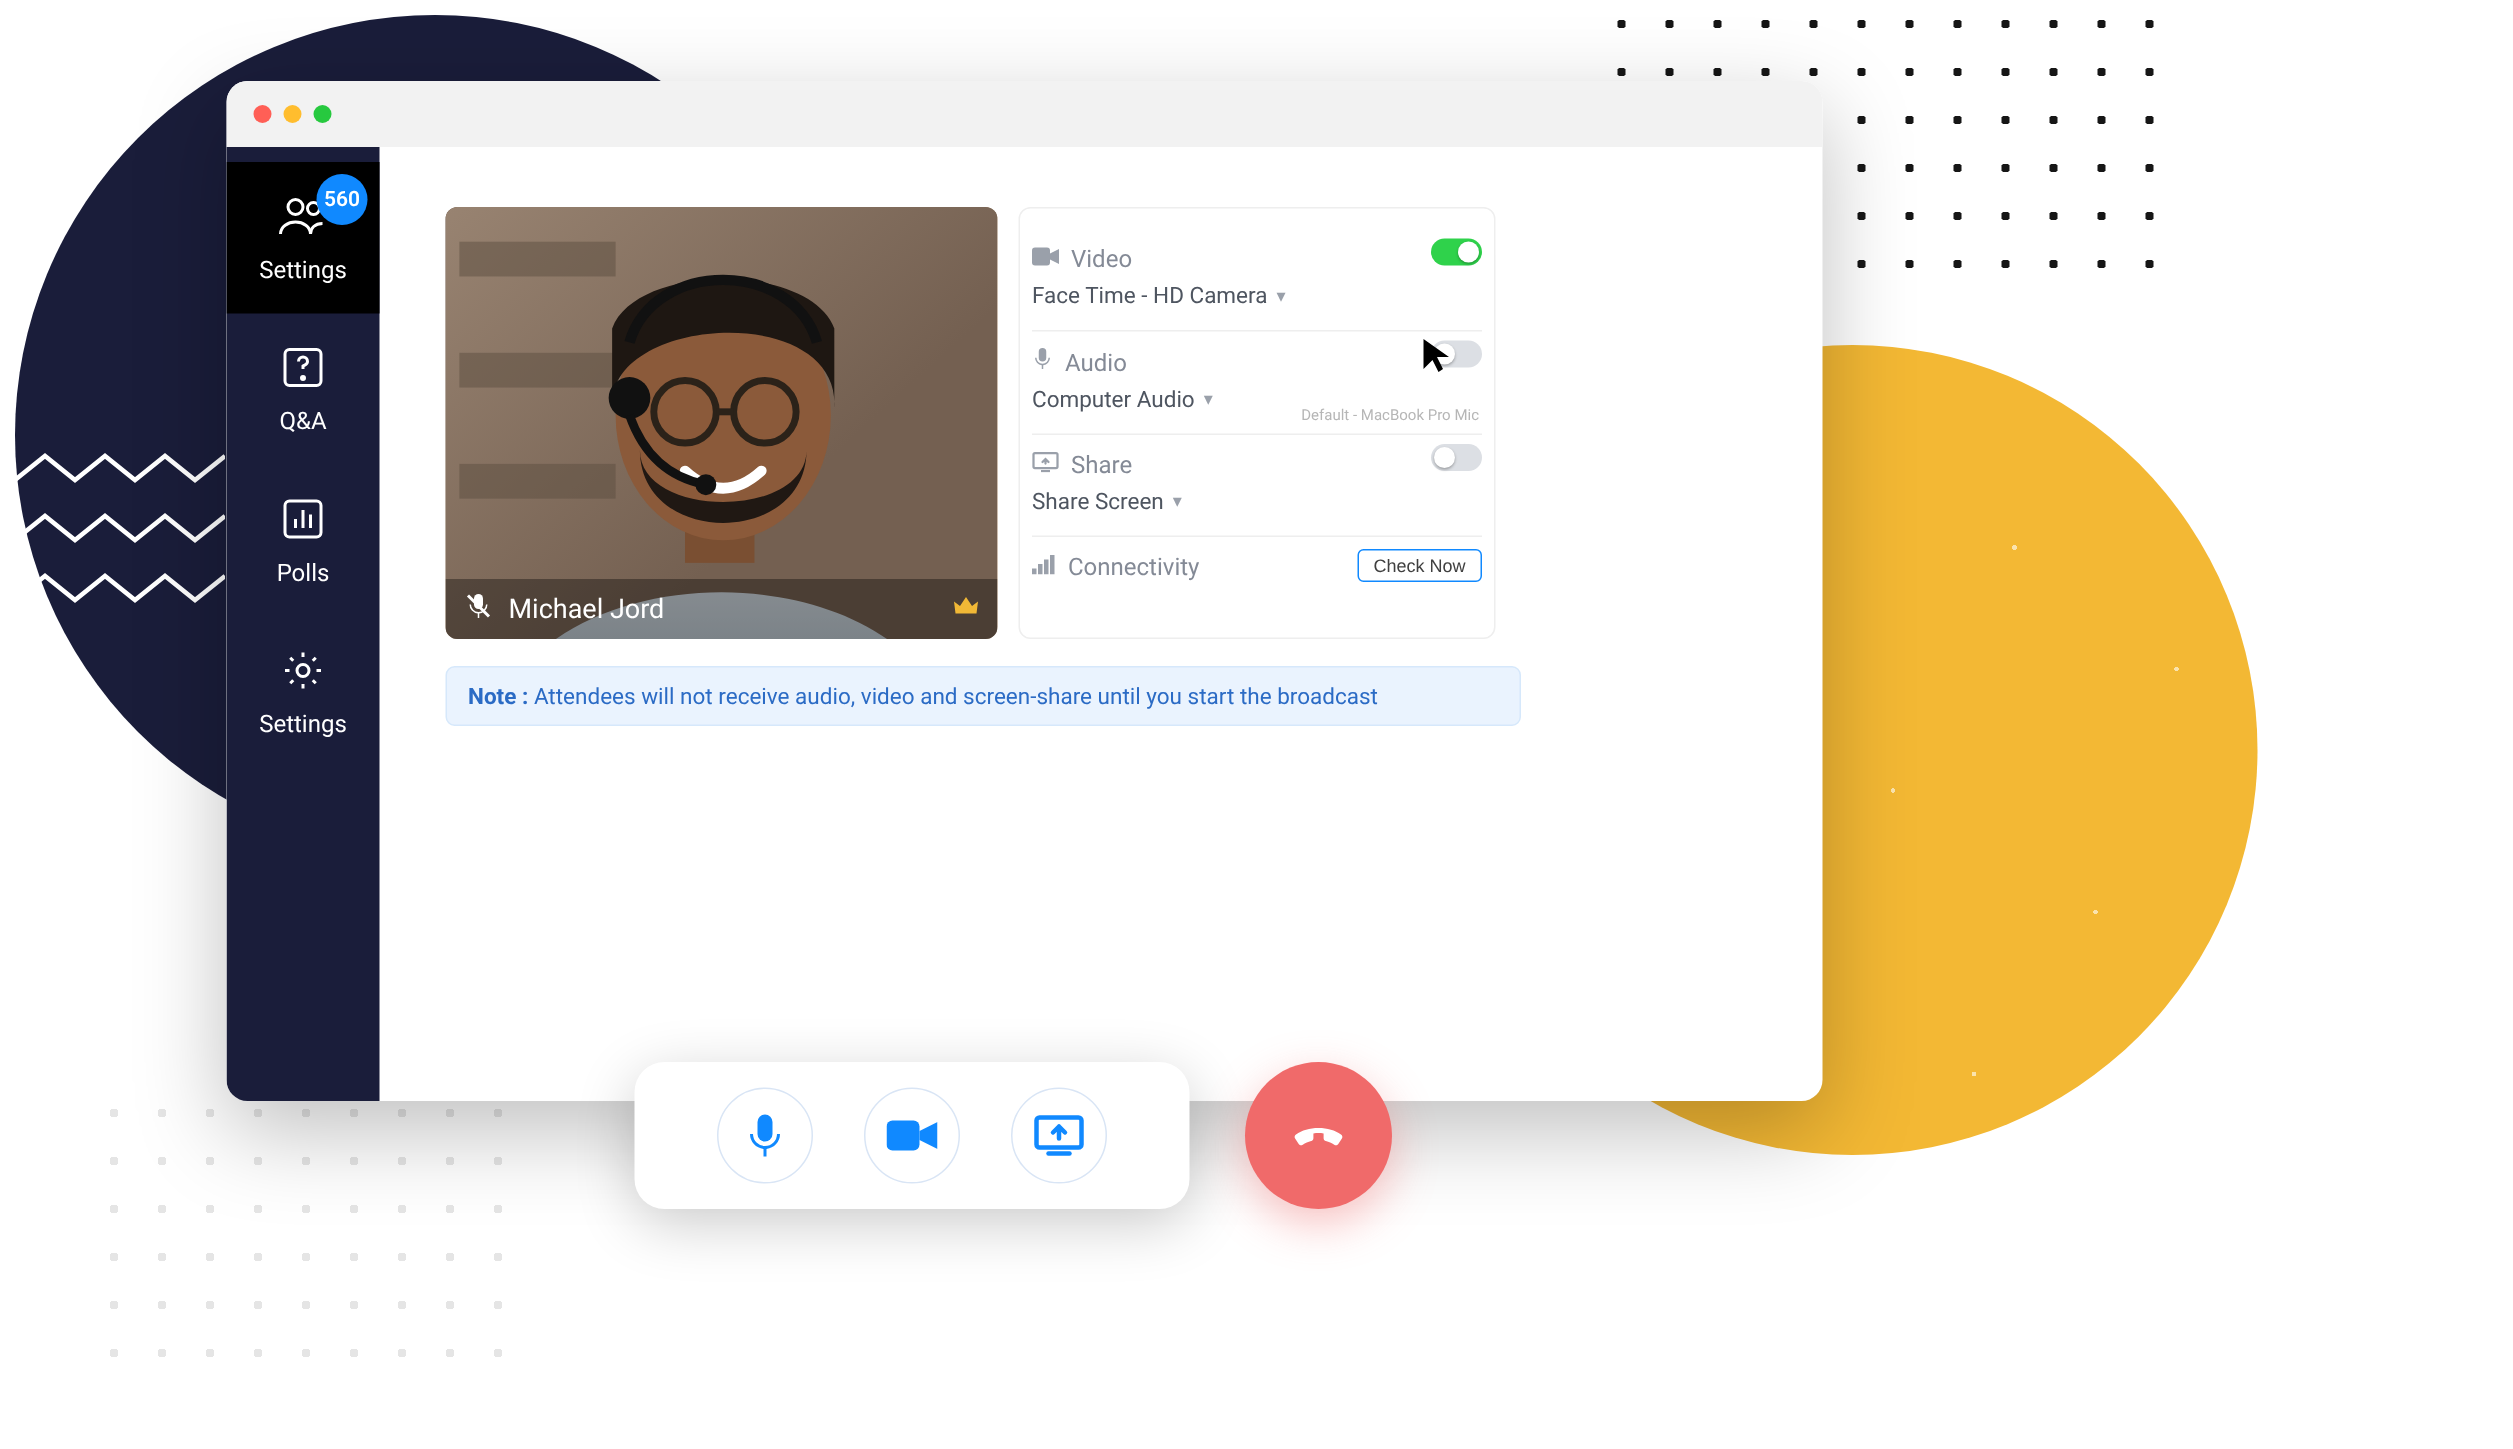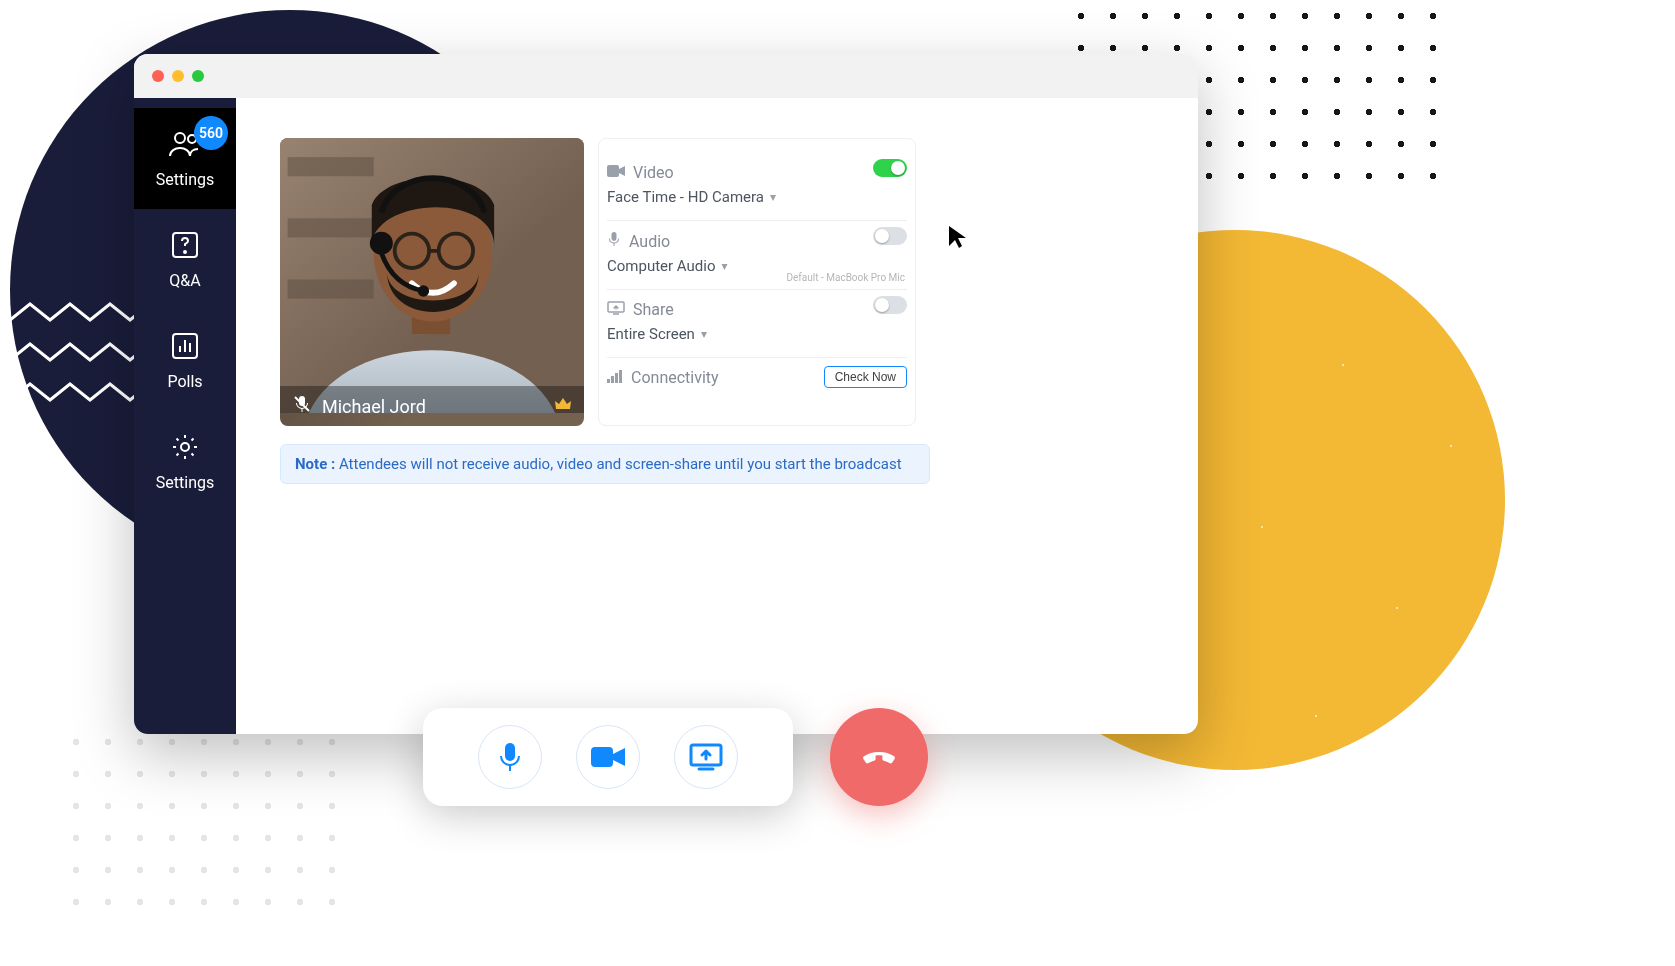--- a/index.html
+++ b/index.html
@@ -74,21 +74,21 @@
   height: 200px;
   z-index: 0;
   background-image: radial-gradient(#e5e5e5 3px, transparent 3px);
   background-size: 32px 32px;
 }
 
 
 .window {
   position: absolute;
   top: 54px;
-  left: 134px;
+  left: 151px;
   width: 1064px;
   height: 680px;
   background: #fff;
   border-radius: 14px;
   box-shadow: 0 20px 60px rgba(0,0,0,.25);
   overflow: hidden;
   z-index: 2;
 }
 .titlebar {
   height: 44px;
@@ -146,21 +146,21 @@
 
 .content {
   flex: 1;
   padding: 40px 44px;
 }
 .panels {
   display: flex;
   gap: 14px;
 }
 .video-tile {
-  width: 304px;
+  width: 368px;
   height: 288px;
   border-radius: 8px;
   background: linear-gradient(135deg, #6b5548 0%, #8a7560 35%, #b3967a 70%);
   position: relative;
   overflow: hidden;
 }
 .headshot {
   position: absolute;
   inset: 0;
 }
@@ -247,21 +247,21 @@
   color: #404040;
   background: #fff;
   font-size: 12px;
   padding: 3px 10px;
   border-radius: 4px;
   cursor: pointer;
 }
 
 .note-banner {
   margin-top: 18px;
-  width: 650px;
+  width: 717px;
   background: #eaf3fe;
   border: 1px solid #d6e8fb;
   color: #2b6bc5;
   padding: 10px 14px;
   border-radius: 6px;
   font-size: 15px;
 }
 .note-banner .note-label { font-weight: 700; }
 
 .start-btn {
@@ -497,21 +497,21 @@
               <span>
                 <svg width="18" height="14" viewBox="0 0 18 14" fill="none" stroke="#9aa0aa" stroke-width="1.5">
                     <rect x="1" y="1" width="16" height="10" rx="1"></rect>
                     <path d="M6 13h6"></path>
                     <path d="M9 5v3M7 7l2-2 2 2" stroke-linecap="round"></path>
                   </svg>
               </span>
               <span>Share</span>
             </div>
             <div class="row-sub">
-              <span>Entire Screen</span>
+              <span>Share Screen</span>
               <span class="chev">▾</span>
             </div>
             <div class="toggle"></div>
           </div>
 
           <div class="setting-row">
             <div class="row-head">
               <span>
                 <svg width="16" height="14" viewBox="0 0 16 14" fill="#9aa0aa">
                     <rect x="0" y="10" width="3" height="4"></rect>

